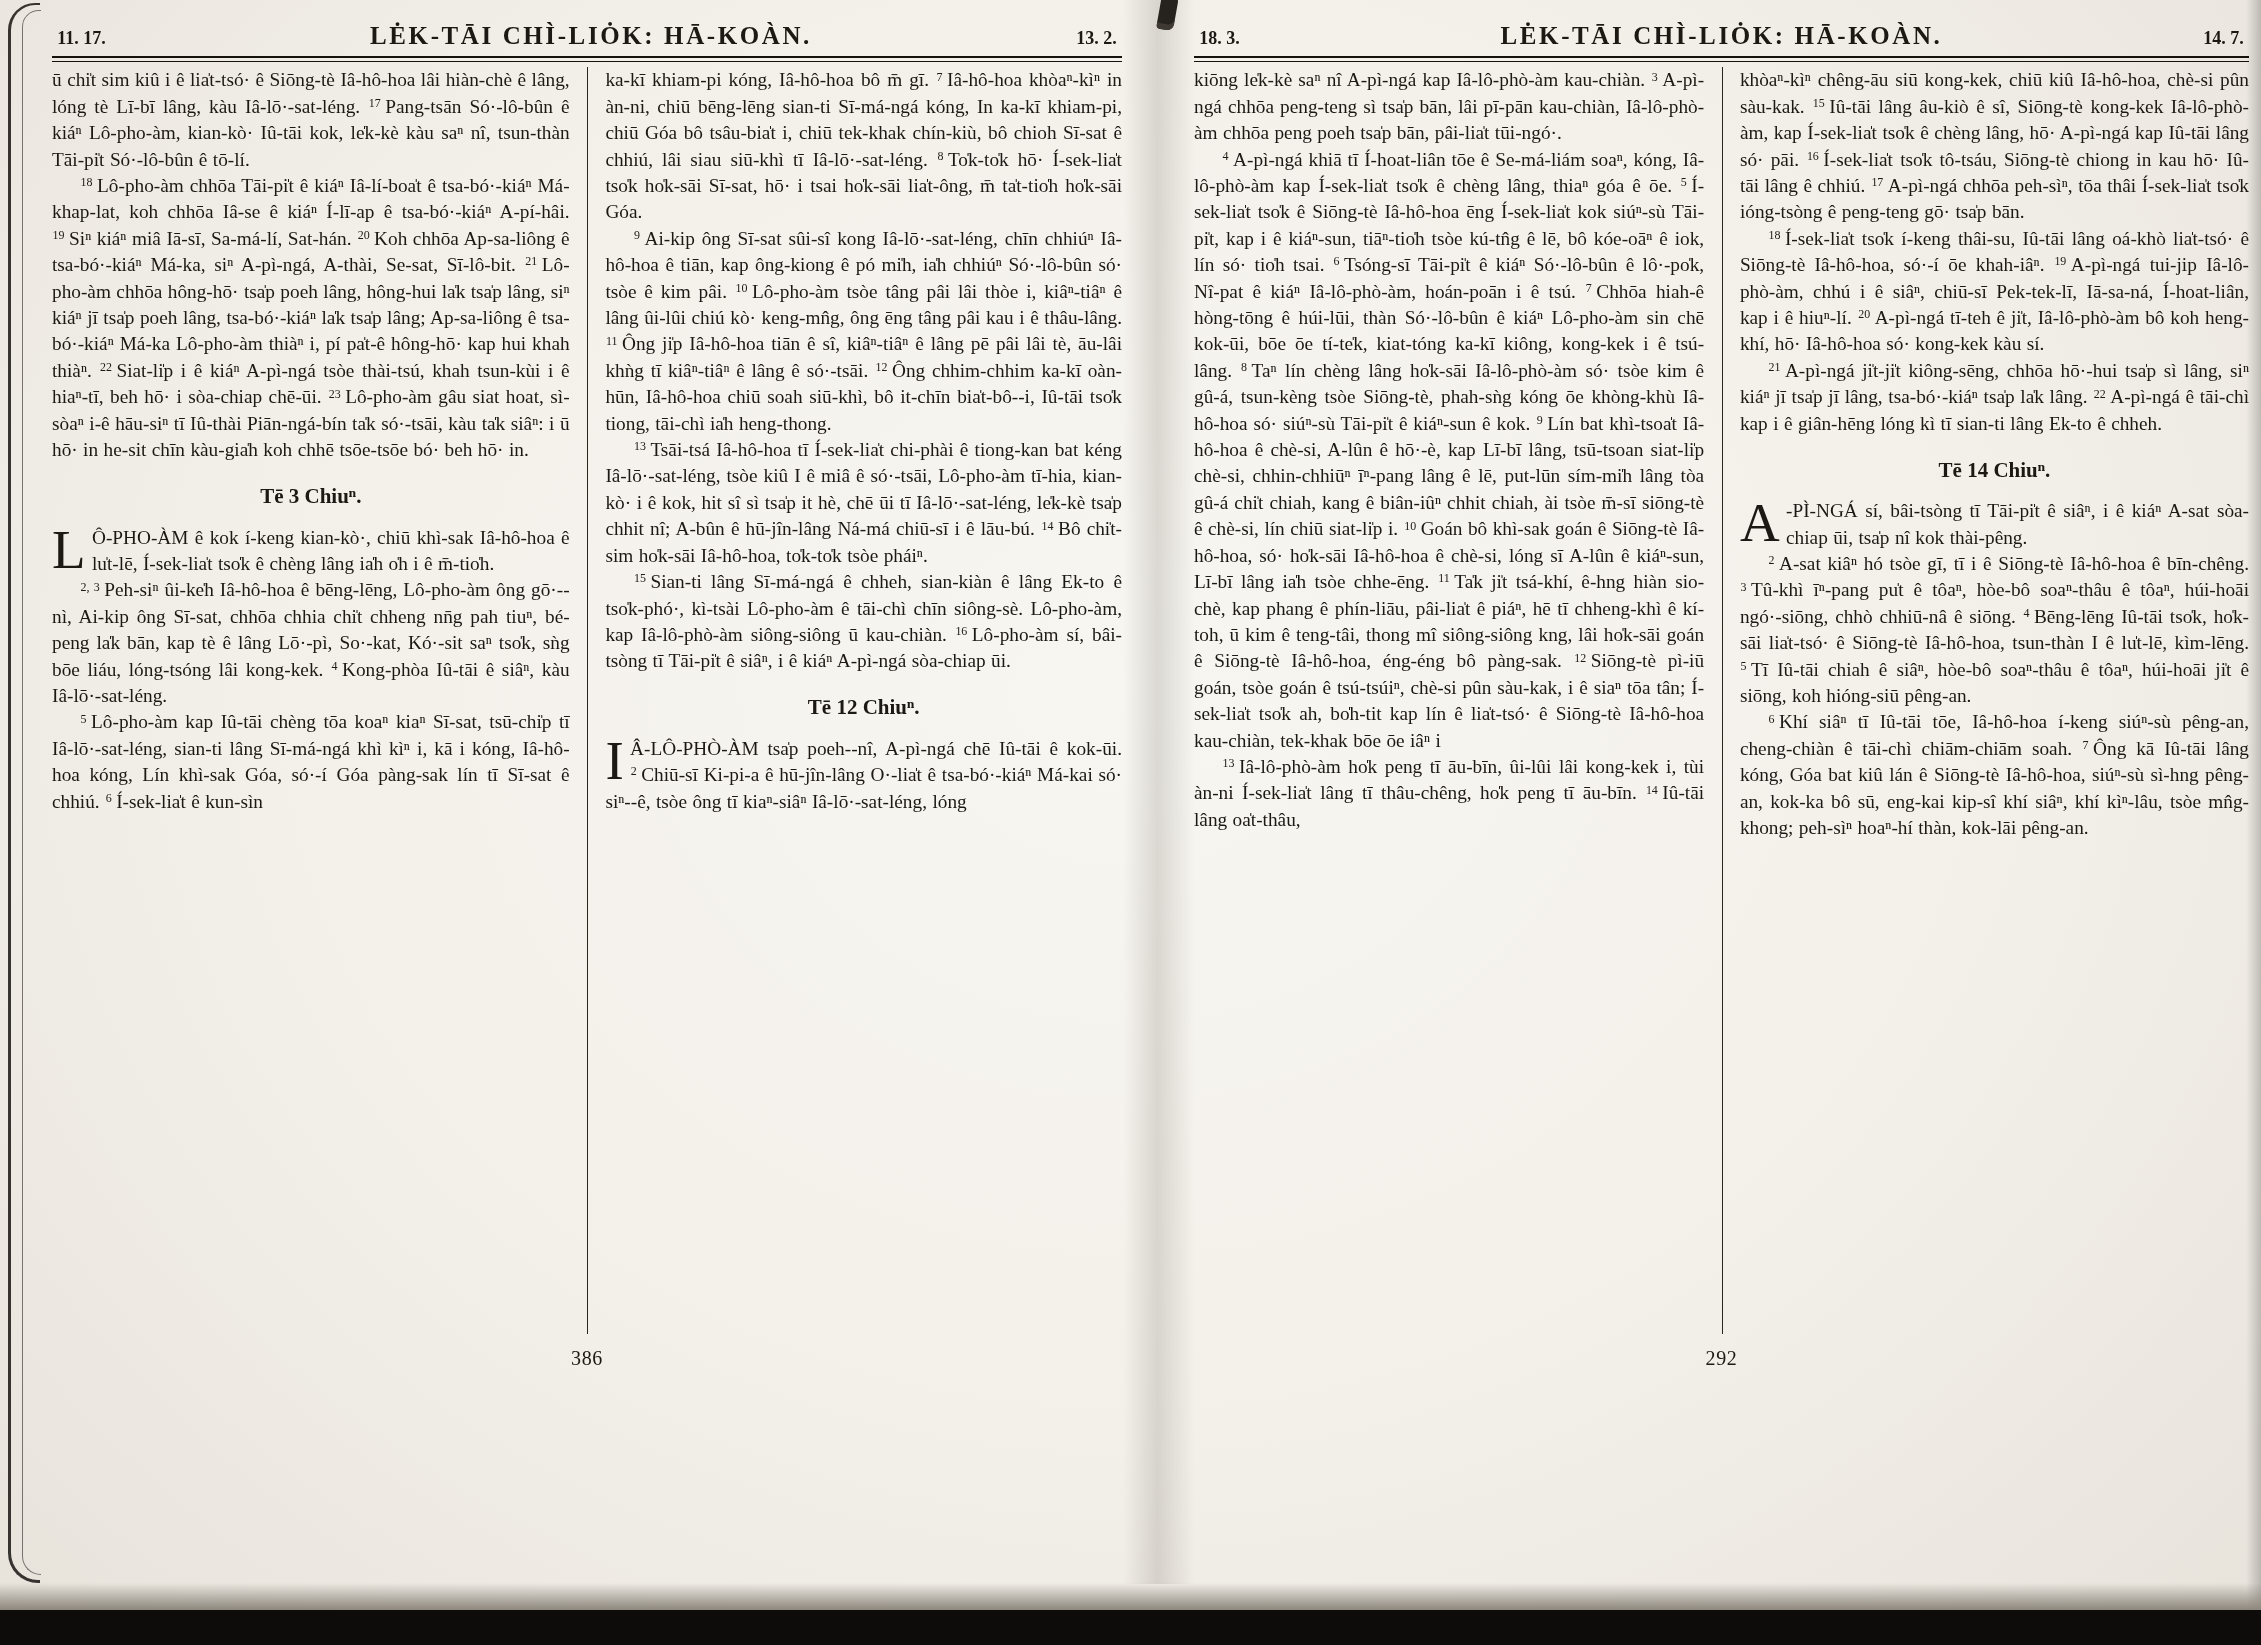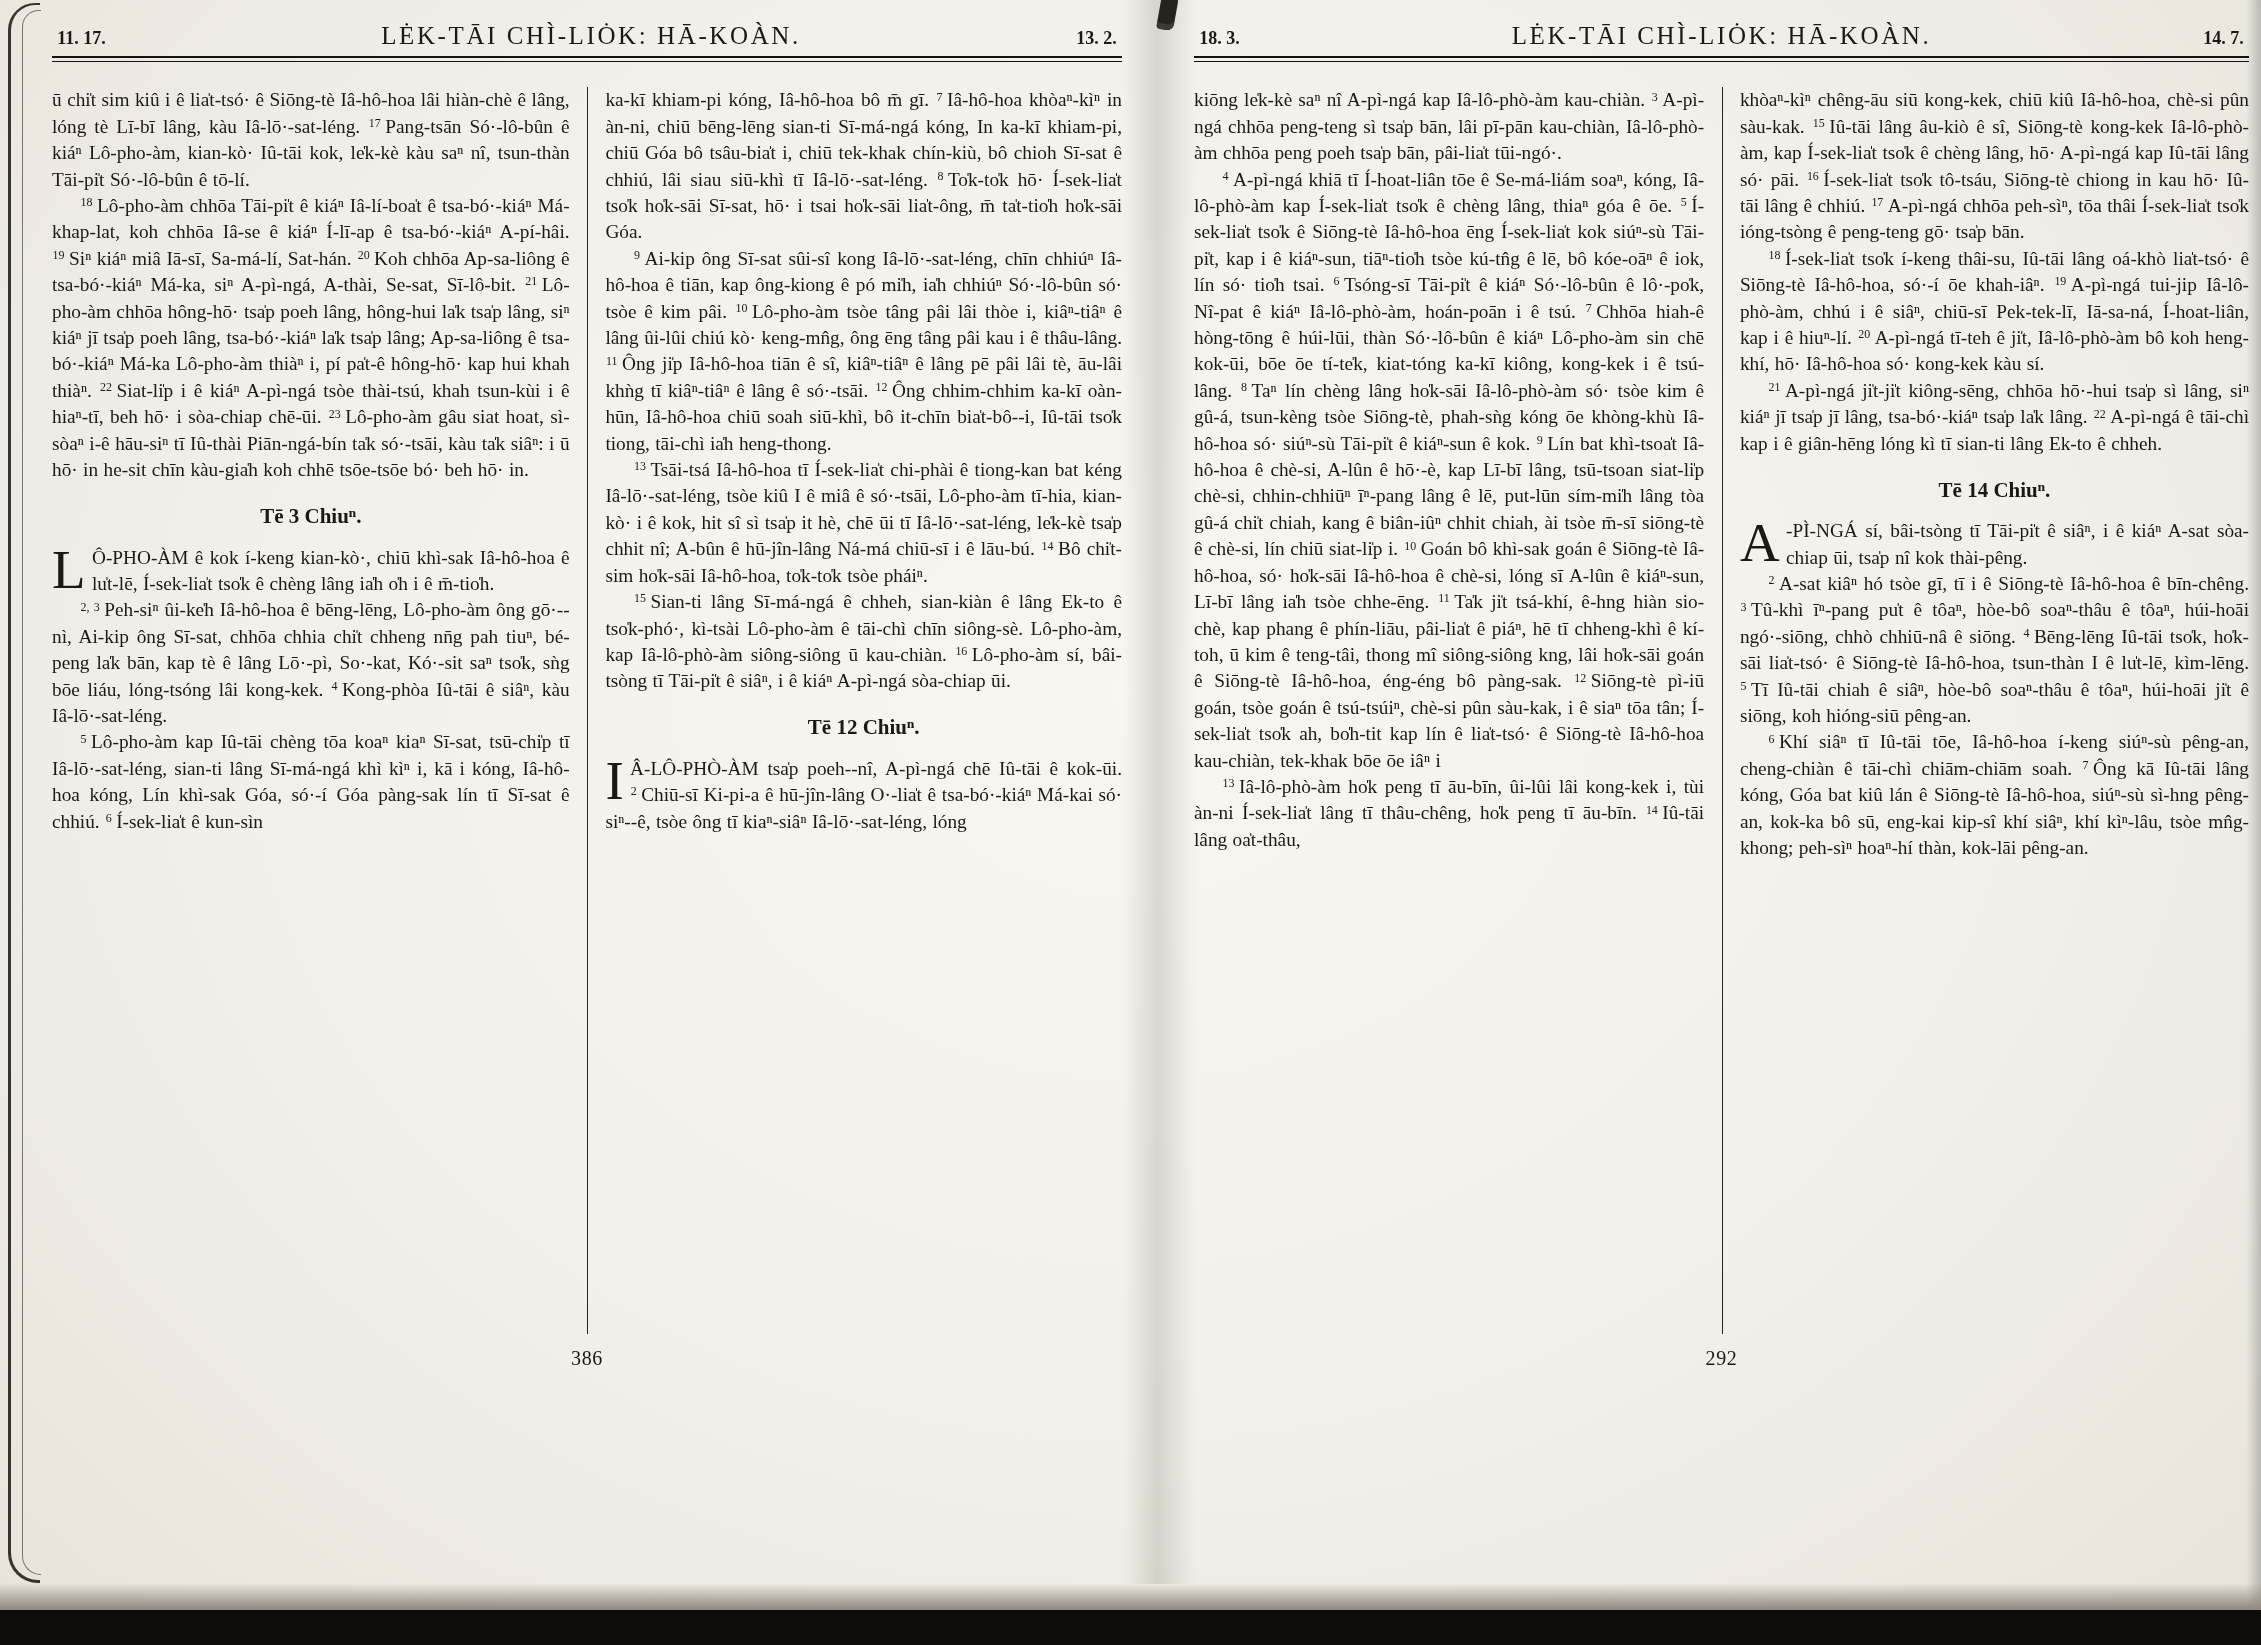--- a/index.html
+++ b/index.html
@@ -42,23 +42,23 @@
   .bottom-band { position: absolute; left: 0; right: 0; bottom: 0; height: 35px; background: #0d0c0b; }
   
   .page { position: absolute; top: 19.3px; }
   .page-left  { left: 52px;  width: 1070px; }
   .page-right { left: 1194px; width: 1055px; }
   .page-header {
     display: flex; align-items: baseline; justify-content: space-between;
     padding: 2.6px 5.2px 6.4px 5.2px;
   }
   .header-ref   { font-weight: bold; font-size: 18px; text-align: right; }
-  .header-title { font-weight: normal; font-size: 25px; letter-spacing: 2.6px; }
+  .header-title { font-weight: bold; font-size: 25px; letter-spacing: 2.6px; }
   .rule-double  { border-top: 2.6px solid #15120e; border-bottom: 1.3px solid #15120e; height: 5.8px; margin-bottom: 1.3px; }
-  .columns { display: flex; height: 1271px; overflow: hidden; padding-top: 24px; }
+  .columns { display: flex; height: 1271px; overflow: hidden; padding-top: 4px; }
   .col   { width: 50%; overflow: hidden; }
   .col-1 { padding-right: 17.4px; }
   .col-2 { border-left: 1.9px solid #2a251e; padding-left: 17.4px; }
   .para {
     margin: 0; text-align: justify; font-size: 19.3px; line-height: 26.4px;
     text-indent: 28px; word-spacing: 0.6px;
   }
   .para.cont, .para.has-cap { text-indent: 0; }
   .verse {
     font-size: 0.62em; line-height: 0; vertical-align: baseline;

